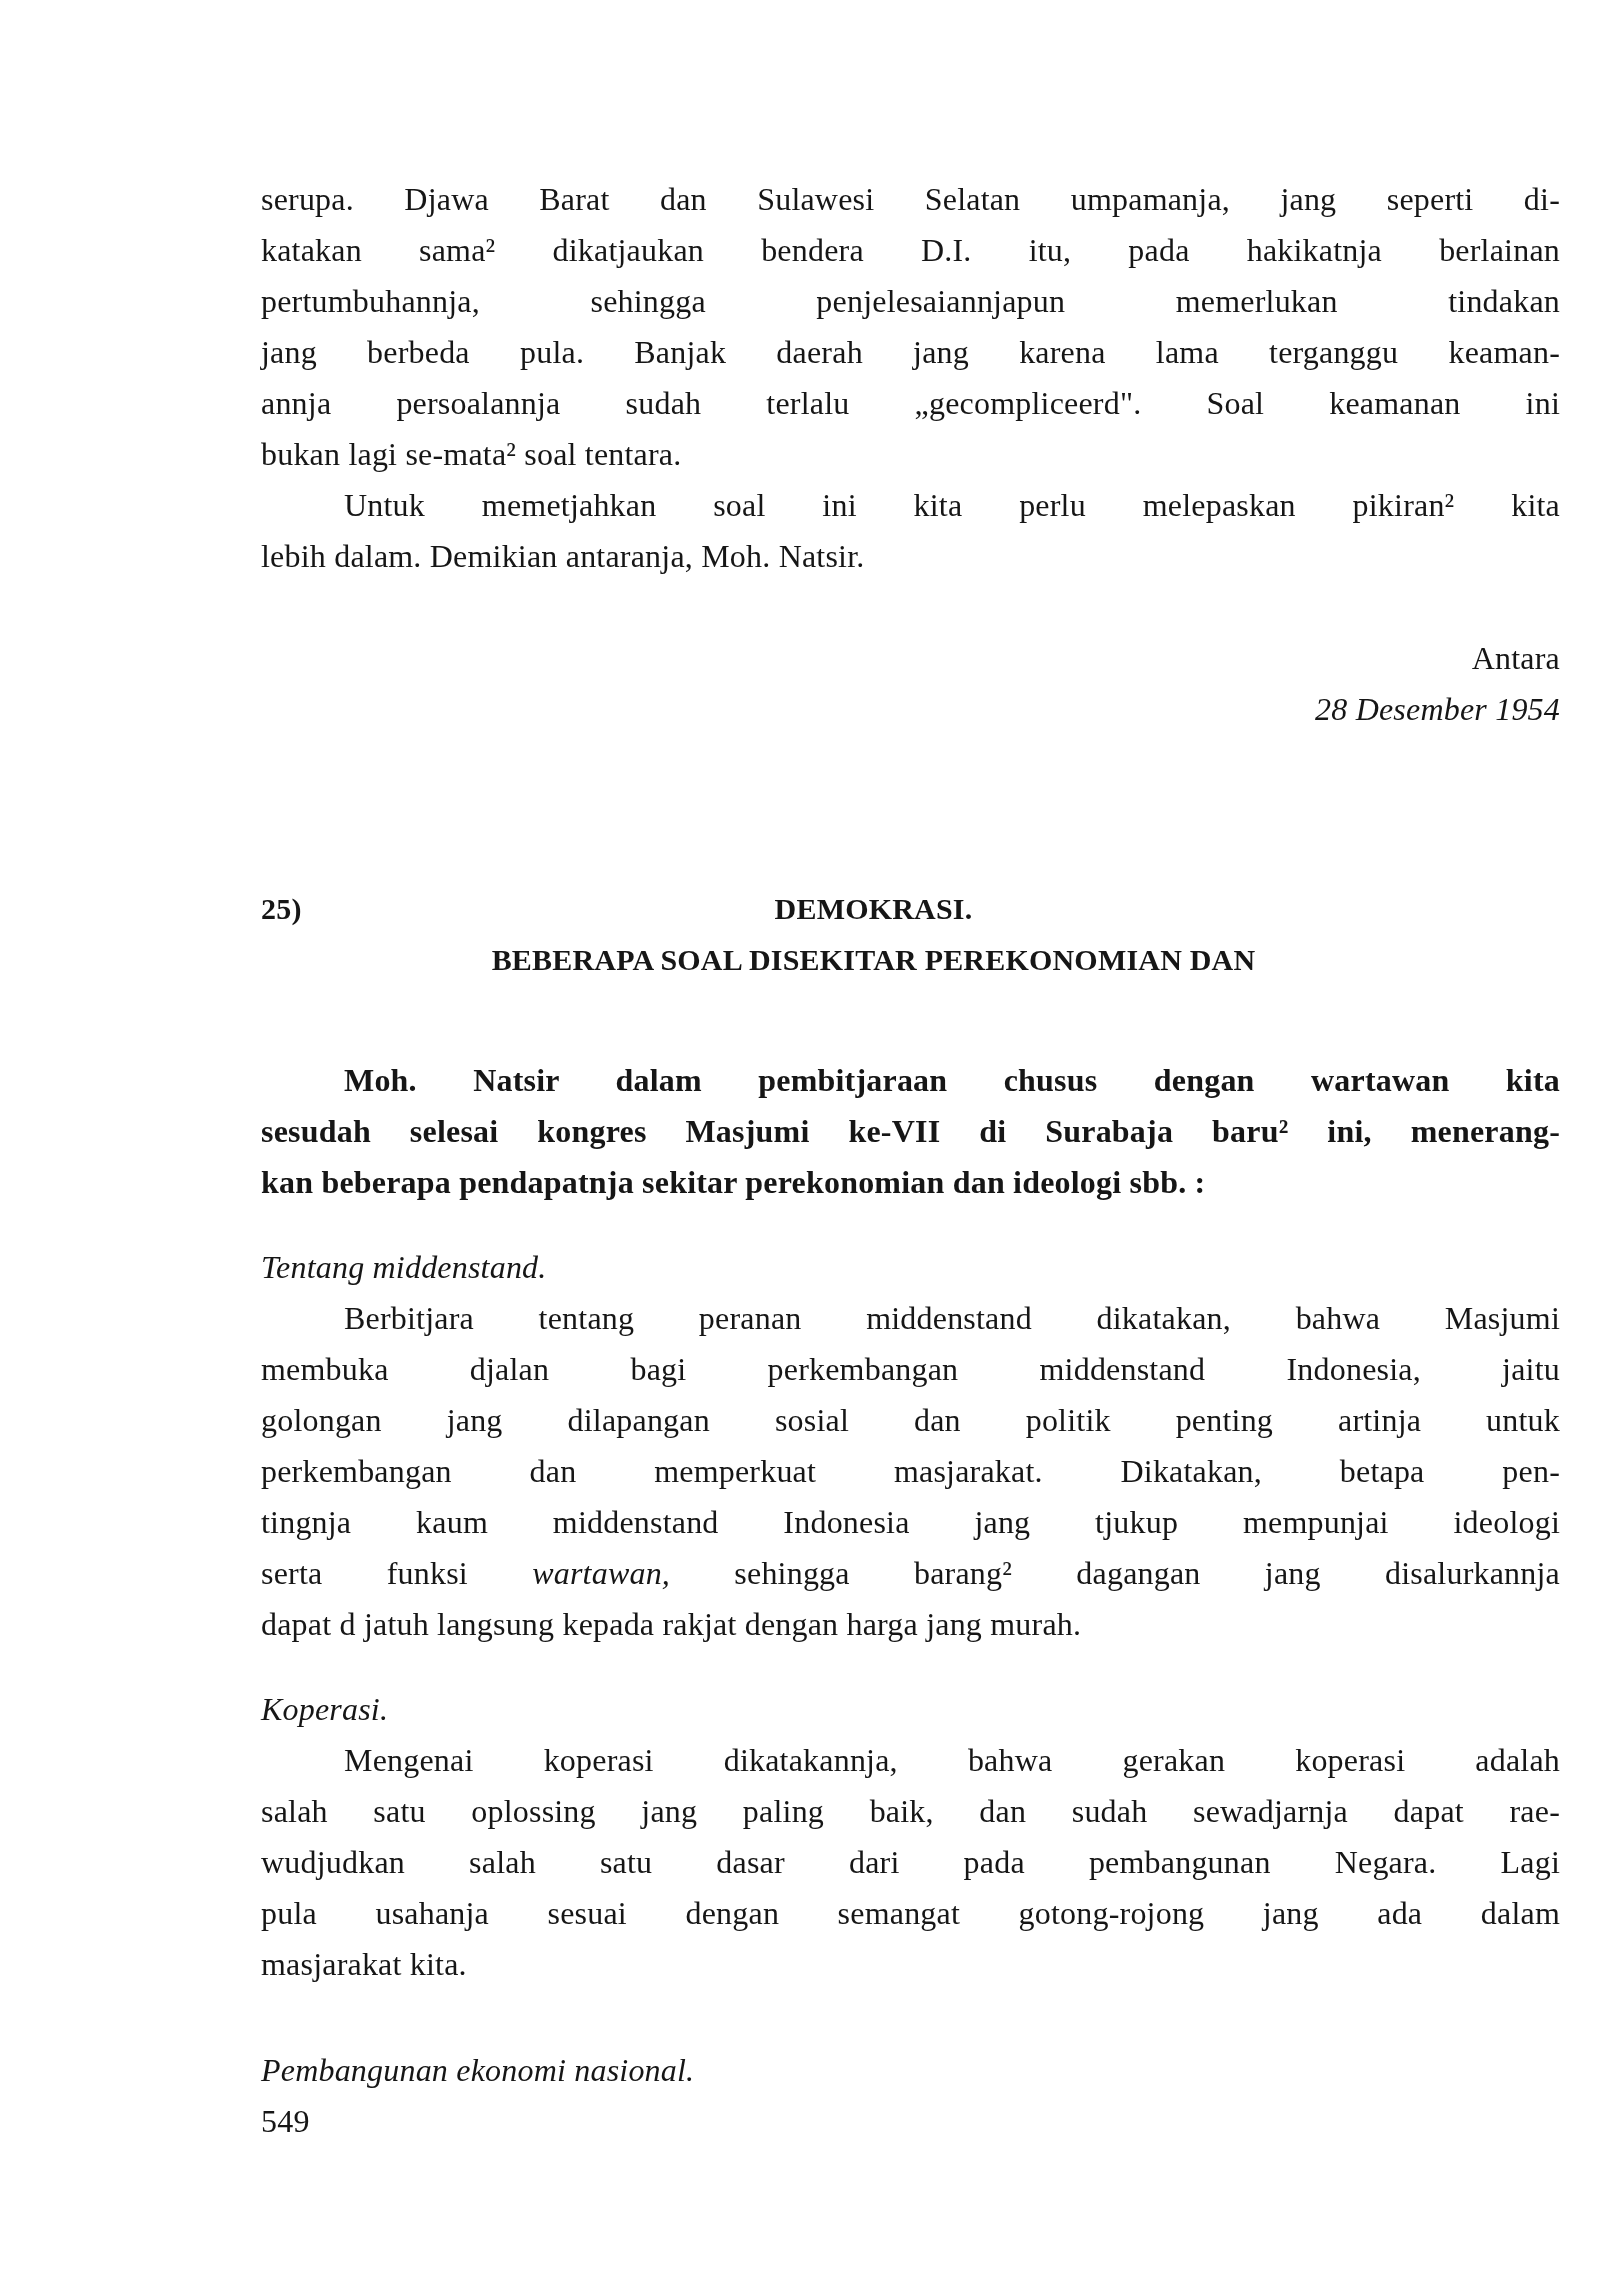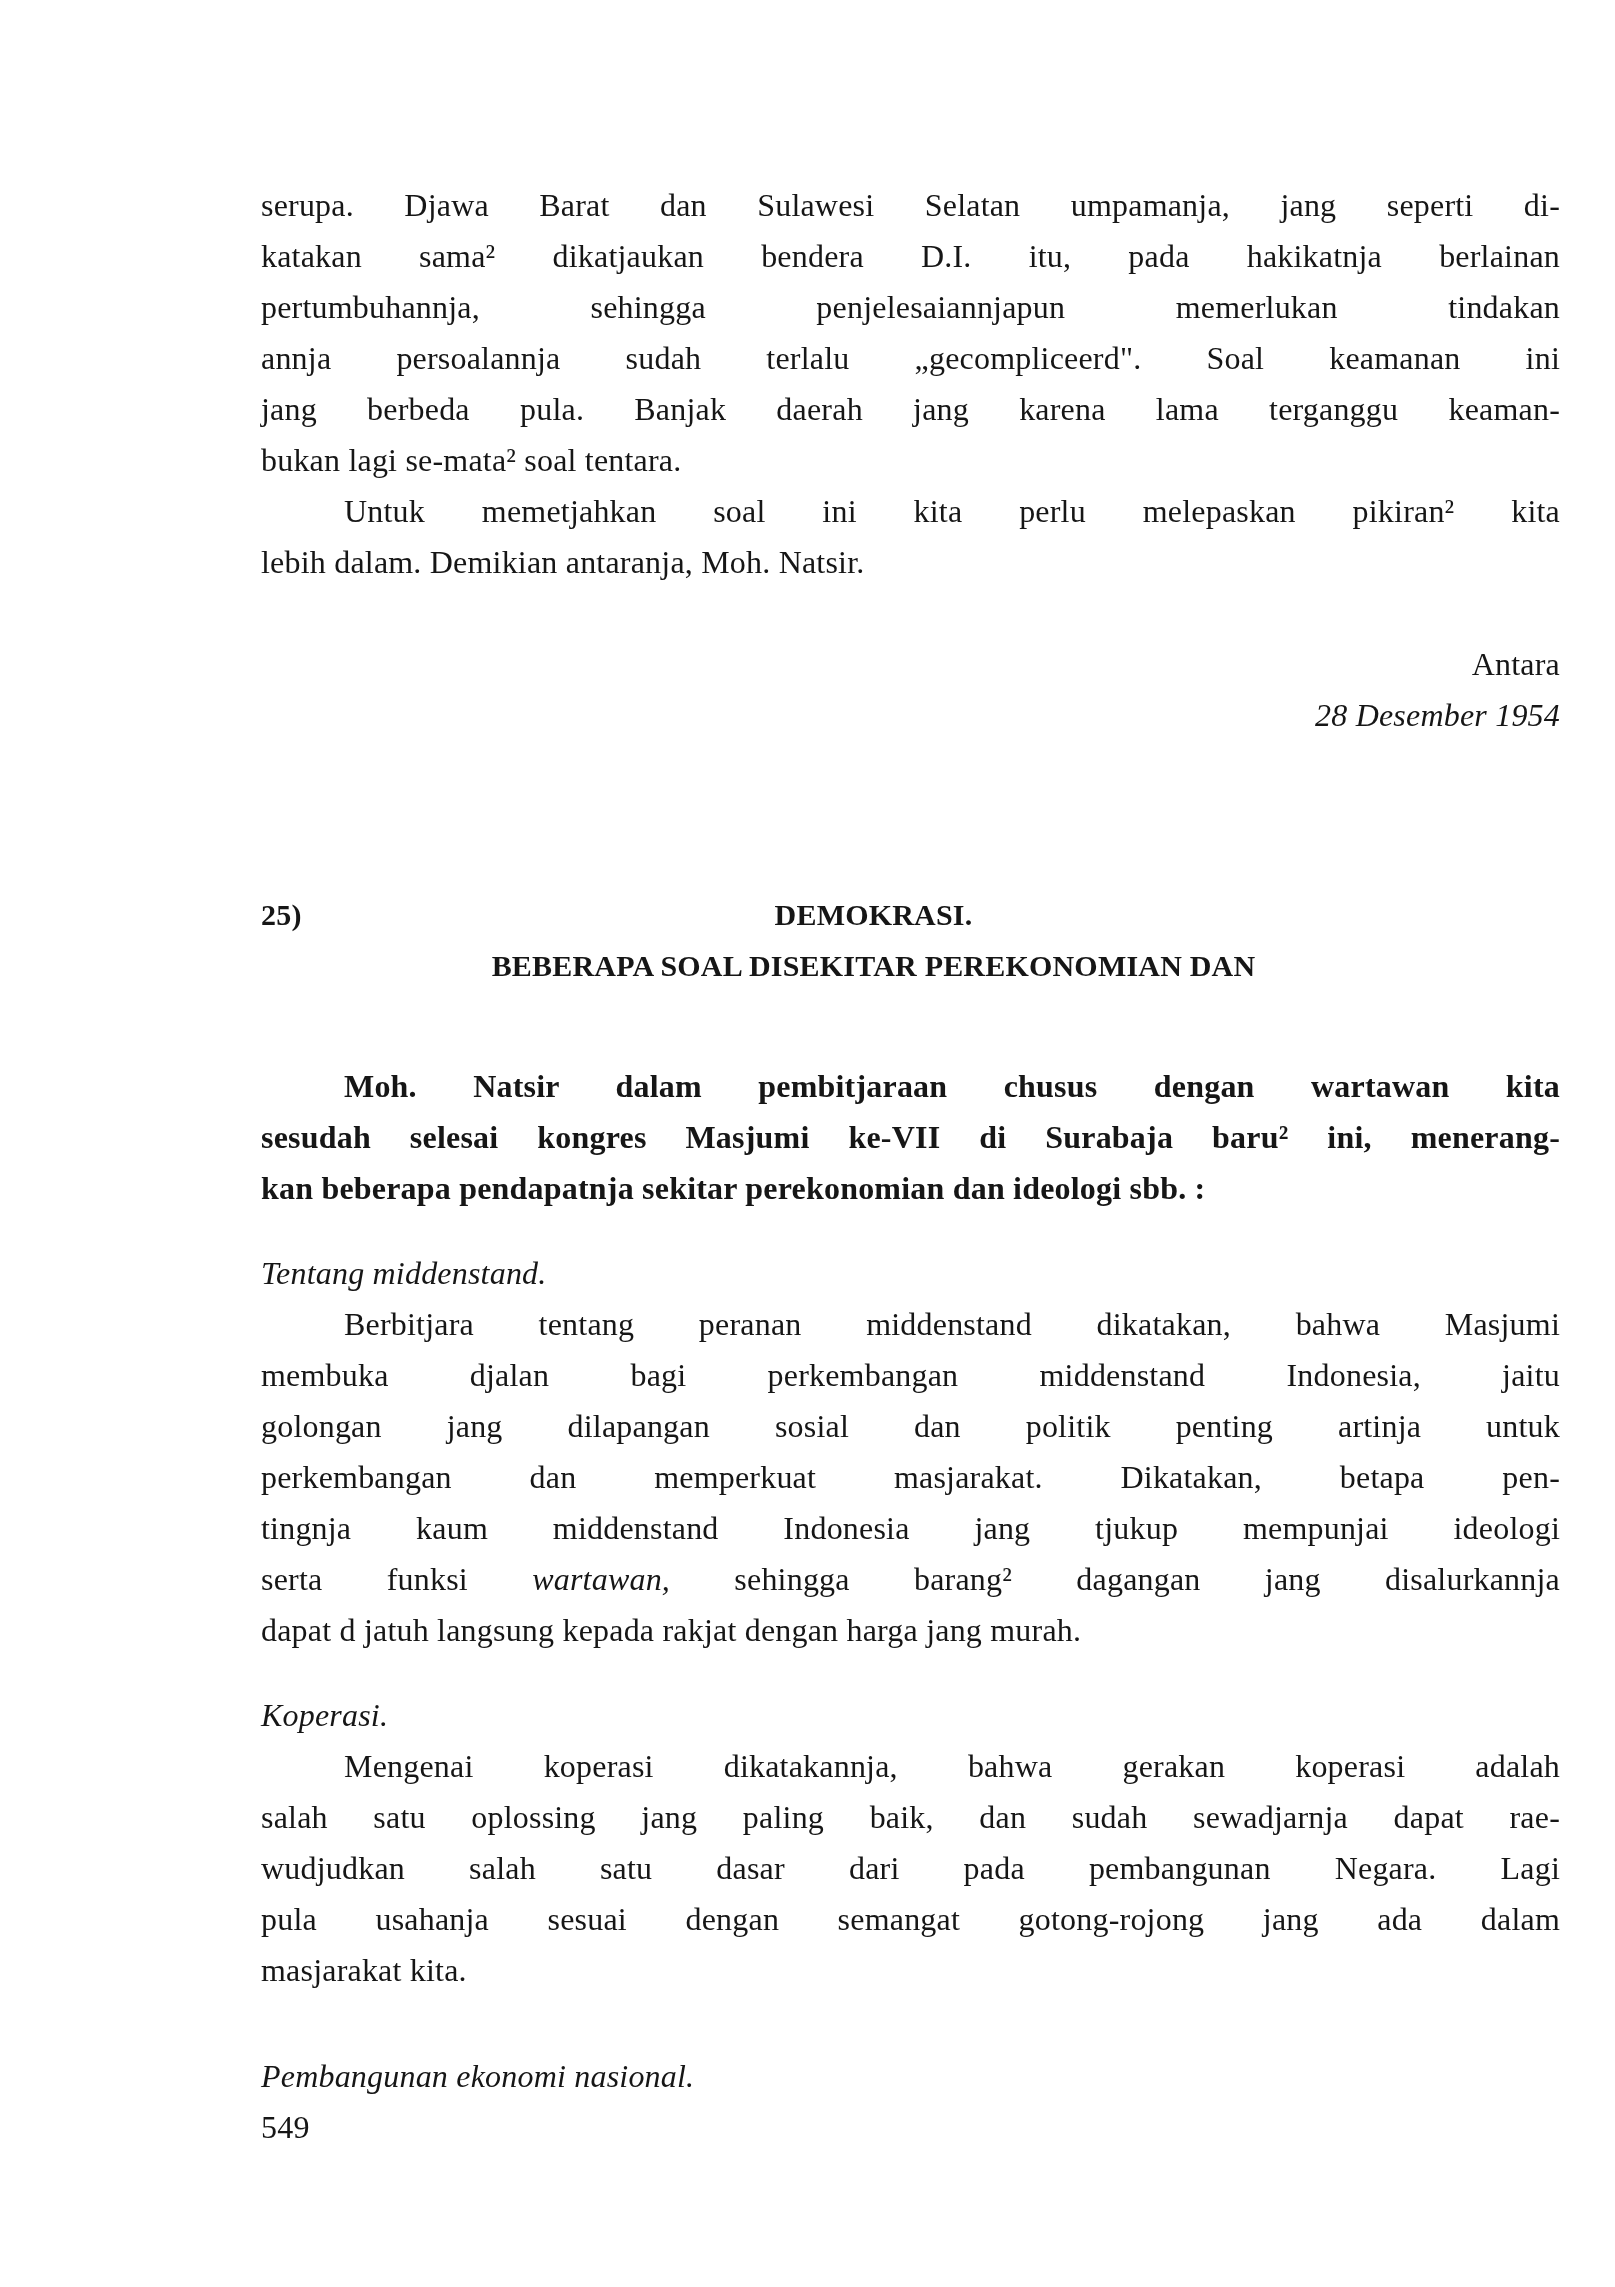--- a/index.html
+++ b/index.html
@@ -16,21 +16,21 @@
   .book-page {
     position: relative;
     width: 1615px;
     height: 2288px;
     overflow: hidden;
     background: #ffffff;
   }
   .text-block {
     position: absolute;
     left: 261px;
-    top: 180px;
+    top: 174px;
     width: 1299px;
     font-size: 32px;
     line-height: 51px;
     letter-spacing: 0.2px;
   }
   
   .para .line {
     text-align: justify;
     text-align-last: justify;
   }
@@ -83,22 +83,22 @@
 </head>
 <body>
 
 <div class="book-page">
   <div class="text-block">
 
     <div class="para">
         <div class="line">serupa. Djawa Barat dan Sulawesi Selatan umpamanja, jang seperti di-</div>
         <div class="line">katakan sama² dikatjaukan bendera D.I. itu, pada hakikatnja berlainan</div>
         <div class="line">pertumbuhannja, sehingga penjelesaiannjapun memerlukan tindakan</div>
+        <div class="line">jang berbeda pula. Banjak daerah jang karena lama terganggu keaman-</div>
         <div class="line">annja persoalannja sudah terlalu „gecompliceerd". Soal keamanan ini</div>
-        <div class="line">jang berbeda pula. Banjak daerah jang karena lama terganggu keaman-</div>
         <div class="line line-last">bukan lagi se-mata² soal tentara.</div>
       </div>
 
     <div class="para indent">
         <div class="line">Untuk memetjahkan soal ini kita perlu melepaskan pikiran² kita</div>
         <div class="line line-last">lebih dalam. Demikian antaranja, Moh. Natsir.</div>
       </div>
 
     <div class="byline">
       <div class="byline-source">Antara</div>

